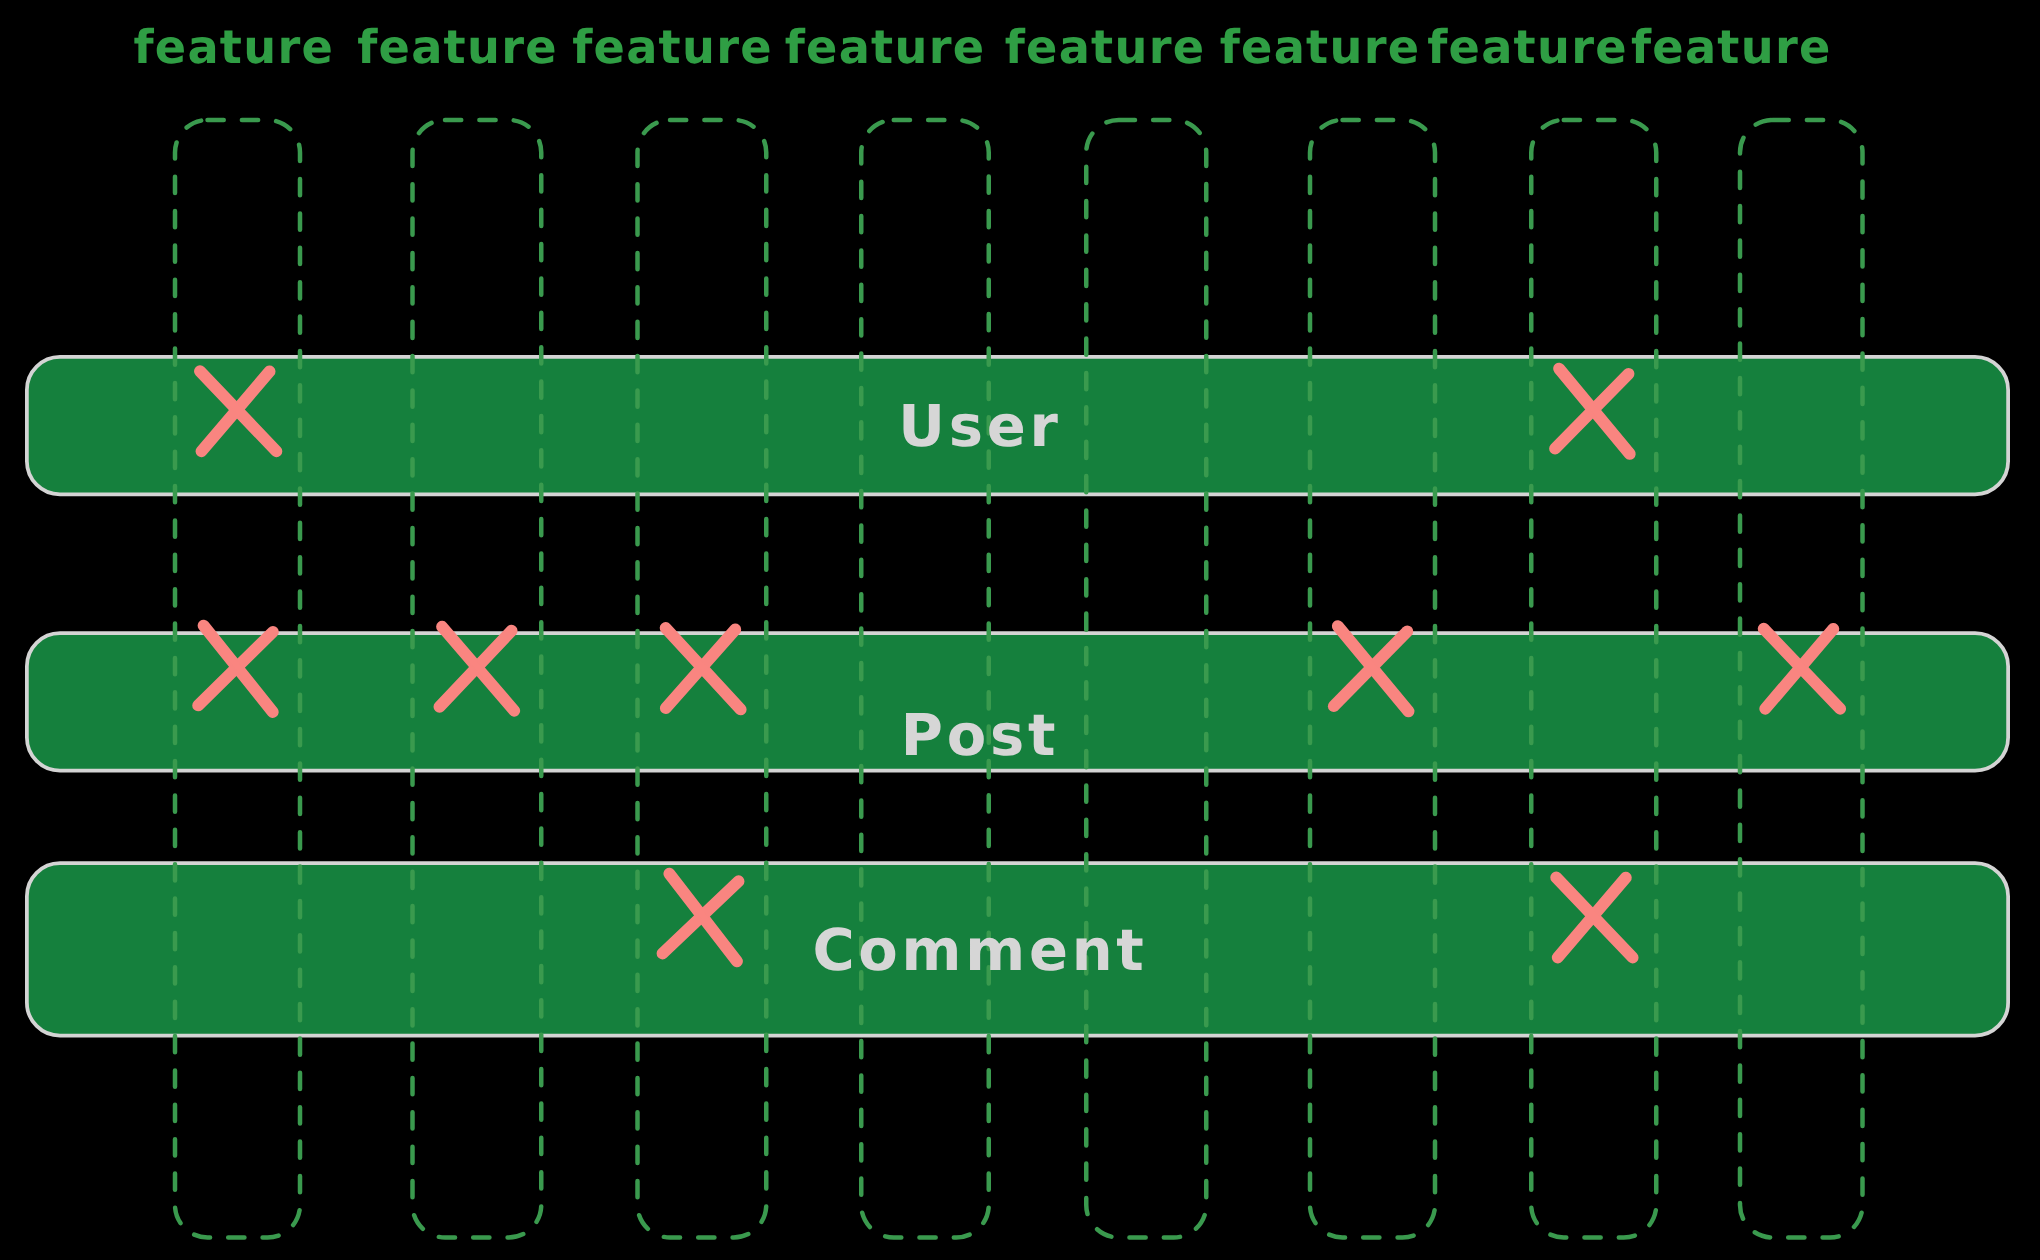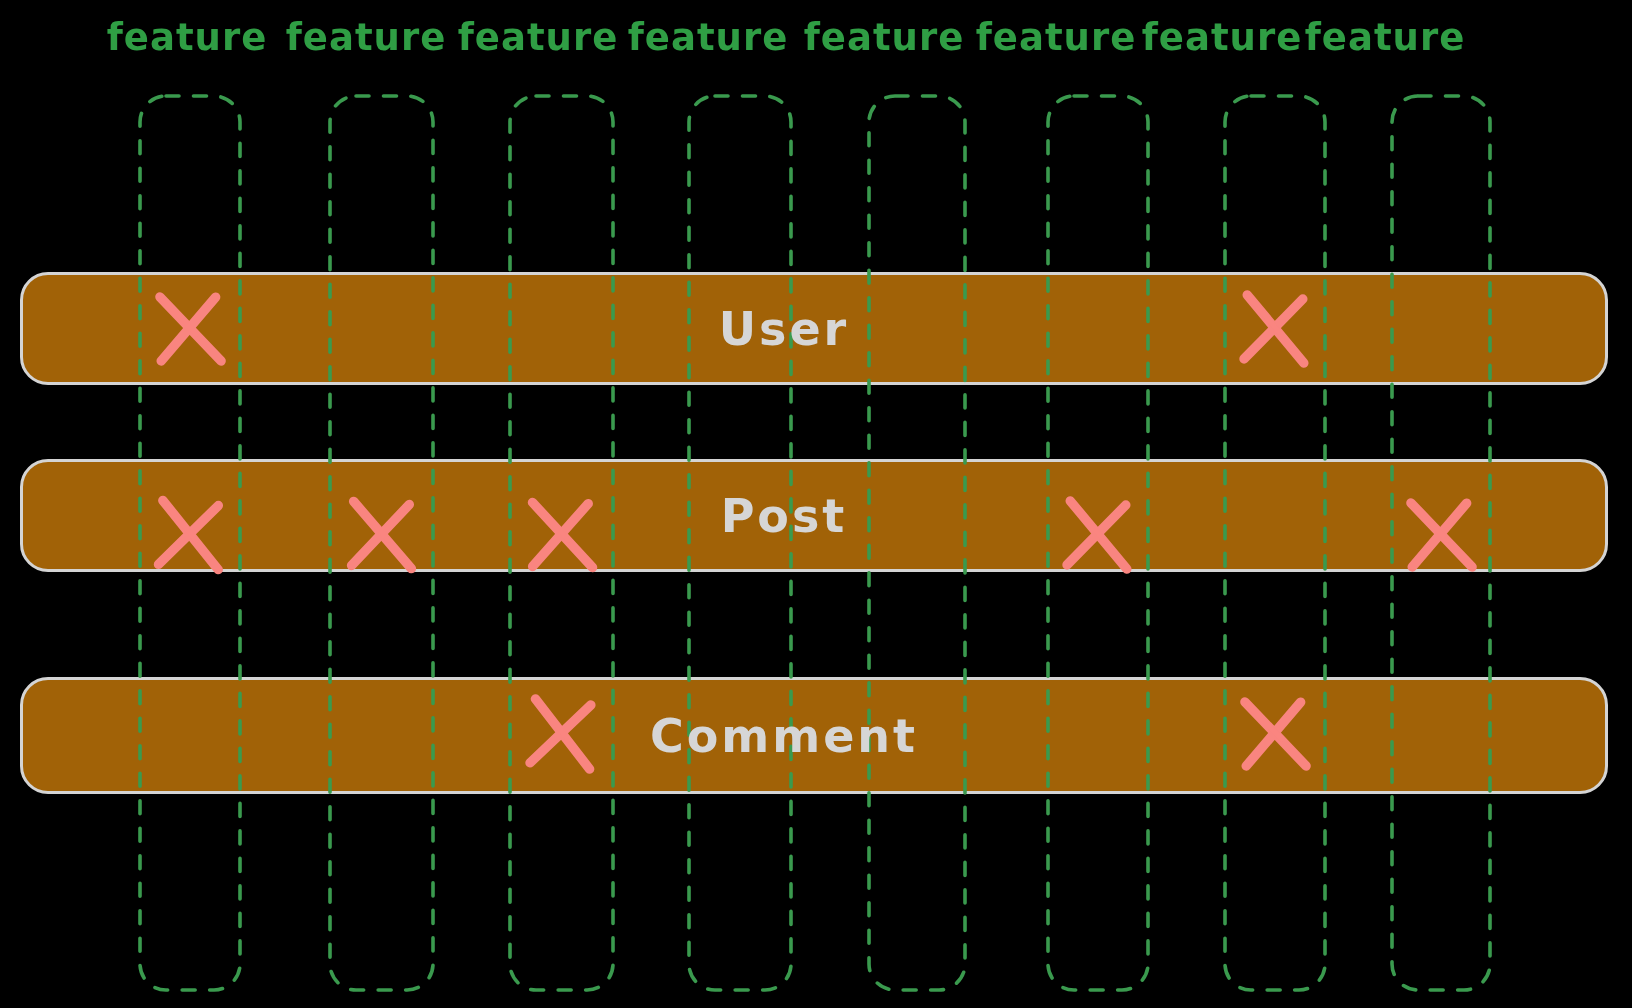--- a/index.html
+++ b/index.html
@@ -39,26 +39,27 @@
     stroke-linecap: round;
   }
 
   
   .entity-bar {
     position: absolute;
     left: 20px;
     width: 1588px;
     height: 113px;
     box-sizing: border-box;
-    background: #a16207;
+    background: #15803d;
     border: 3.5px solid #d4d4d4;
     border-radius: 28px;
     display: flex;
     align-items: center;
     justify-content: center;
+    margin-top: 12px;
   }
   .entity-label {
     position: relative;
     z-index: 5;
     transform: translateX(-30px);
     color: #d6d6d6;
     font-size: 46px;
     font-weight: bold;
     letter-spacing: 3px;
     white-space: nowrap;
@@ -75,24 +76,24 @@
   .x-mark path.overdraw { stroke-width: 5; opacity: 0.9; }
 </style>
 </head>
 <body>
 
 <div id="canvas">
   <div class="layer" id="bars-layer">
       <div class="entity-bar" style="top: 272px; height: 113px;">
     <span class="entity-label">User</span>
   </div>
-      <div class="entity-bar" style="top: 459px; height: 113px;">
+      <div class="entity-bar" style="top: 493px; height: 113px; align-items: flex-end;">
     <span class="entity-label">Post</span>
   </div>
-      <div class="entity-bar" style="top: 677px; height: 117px;">
+      <div class="entity-bar" style="top: 677px; height: 141px;">
     <span class="entity-label">Comment</span>
   </div>
     </div>
   <div class="layer" id="columns-layer">
       <svg class="feature-column" xmlns="http://www.w3.org/2000/svg" width="108" height="902" viewBox="0 0 108 902" style="left: 136px; top: 92px;">
     <rect x="4" y="4" width="100" height="894" rx="26" stroke-dasharray="13 14.5"></rect>
   </svg>
       <svg class="feature-column" xmlns="http://www.w3.org/2000/svg" width="111" height="902" viewBox="0 0 111 902" style="left: 326px; top: 92px;">
     <rect x="4" y="4" width="103" height="894" rx="26" stroke-dasharray="13 14.5"></rect>
   </svg>

